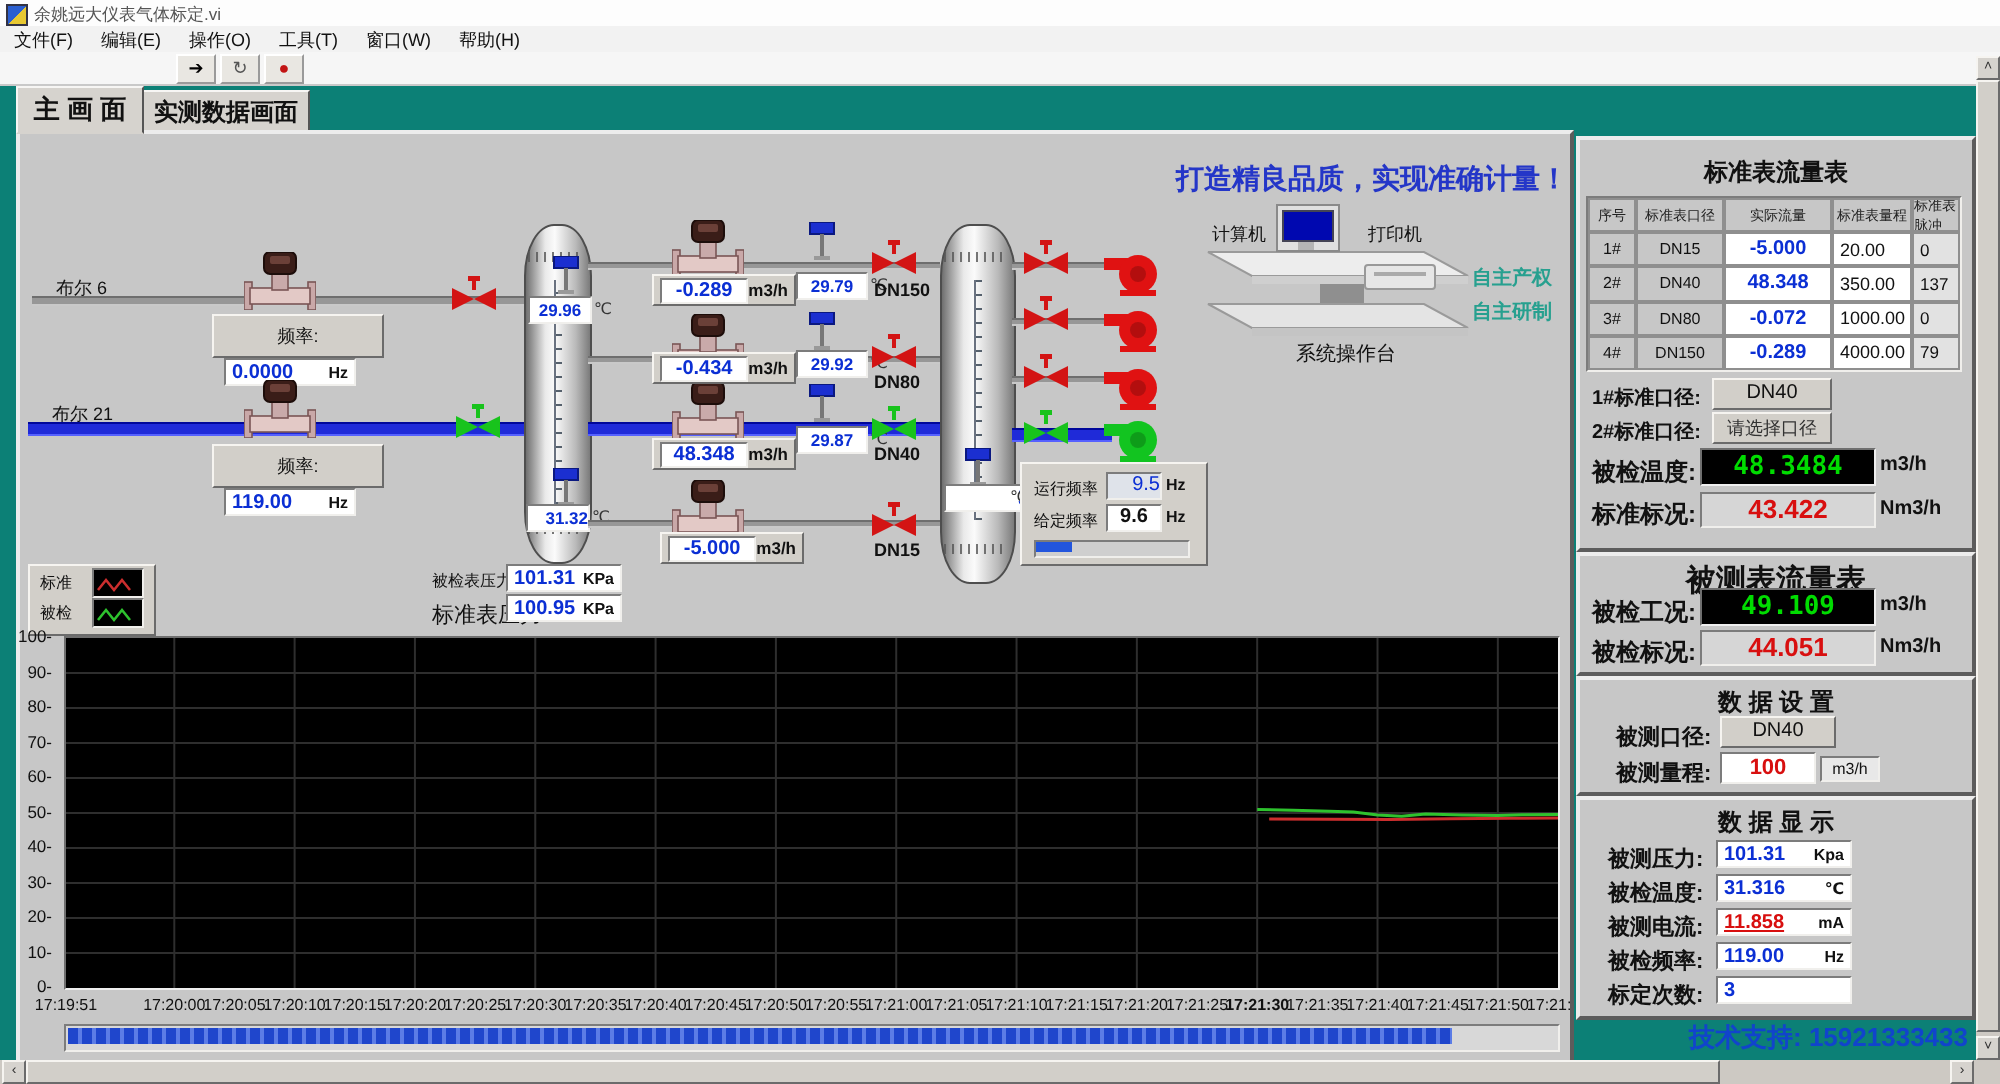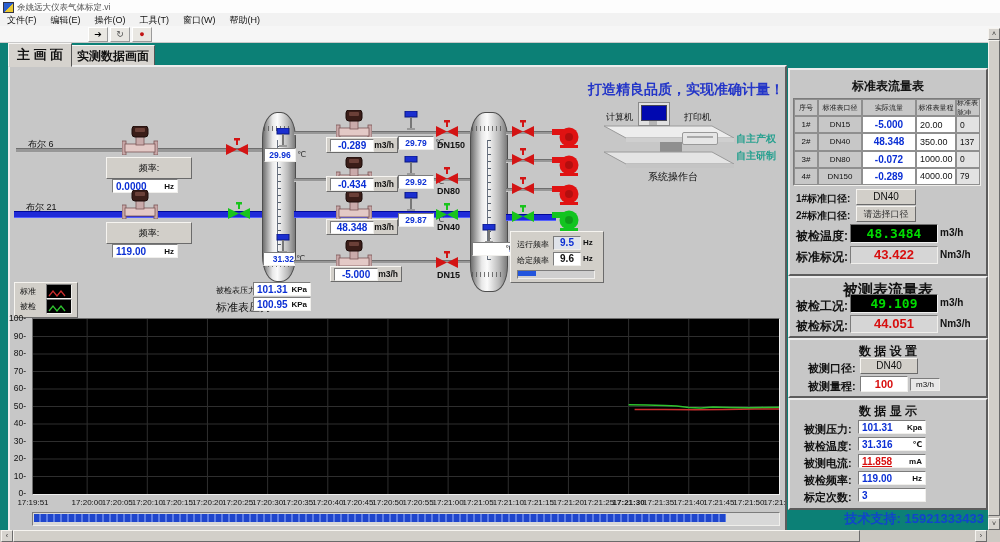--- a/index.html
+++ b/index.html
@@ -238,21 +238,21 @@
     </svg>
   <svg class="abs" width="28" height="24" style="left:552px;top:181px;color:#e01212;">
       <use href="#def-pump"></use>
     </svg>
   <svg class="abs" width="28" height="24" style="left:552px;top:207px;color:#12c420;">
       <use href="#def-pump"></use>
     </svg>
 
   <div class="abs raised" style="left:510px;top:231px;width:92px;height:50px;">
     <span class="t" style="left:6px;top:7px;font-size:8px;color:#111;">运行频率</span>
-    <span class="abs sunken blue" style="left:42px;top:4px;width:26px;height:12px;background:#dfe3ea;font-size:10px;font-weight:bold;text-align:center;line-height:12px;">9.5</span>
+    <span class="abs sunken blue" style="left:42px;top:4px;width:26px;height:12px;background:#dfe3ea;font-size:10px;font-weight:normal;text-align:right;line-height:12px;">9.5</span>
     <span class="t lbl" style="left:72px;top:6px;font-size:8px;">Hz</span>
     <span class="t" style="left:6px;top:23px;font-size:8px;color:#111;">给定频率</span>
     <span class="abs sunken" style="left:42px;top:20px;width:26px;height:12px;font-size:10px;font-weight:bold;text-align:center;line-height:12px;color:#111;">9.6</span>
     <span class="t lbl" style="left:72px;top:22px;font-size:8px;">Hz</span>
     <div class="abs sunken" style="left:6px;top:38px;width:76px;height:7px;background:#cfcfcf;">
       <div class="abs" style="left:0;top:0;width:18px;height:5px;background:#2255dd;"></div>
     </div>
   </div>
 
   <div class="t" style="left:606px;top:111px;font-size:9px;color:#111;">计算机</div>

